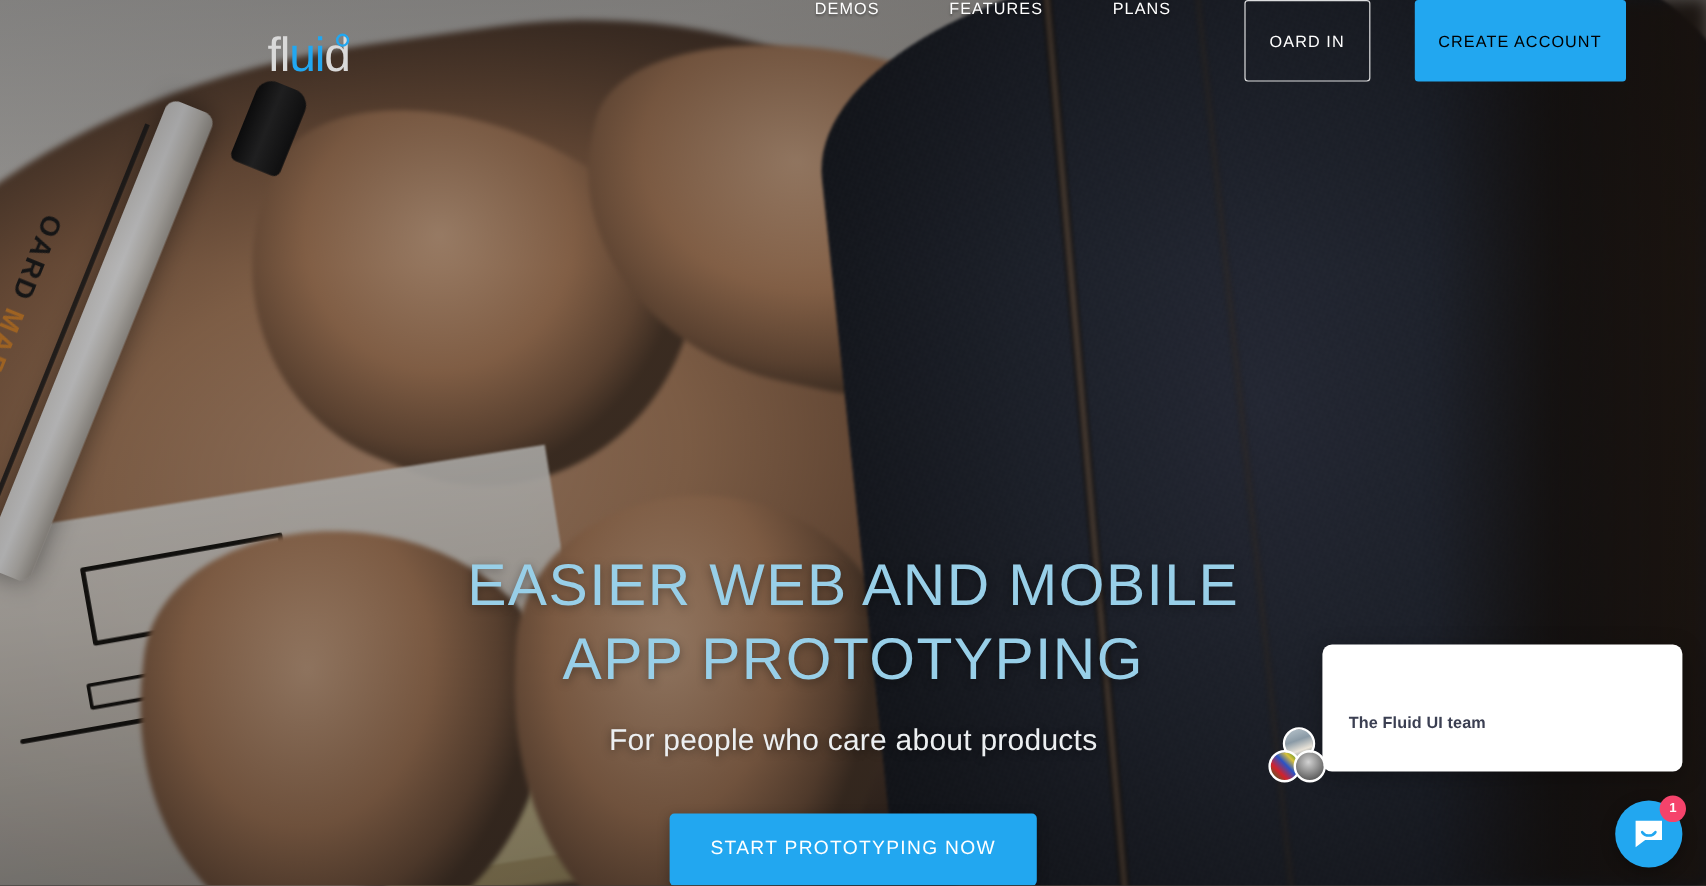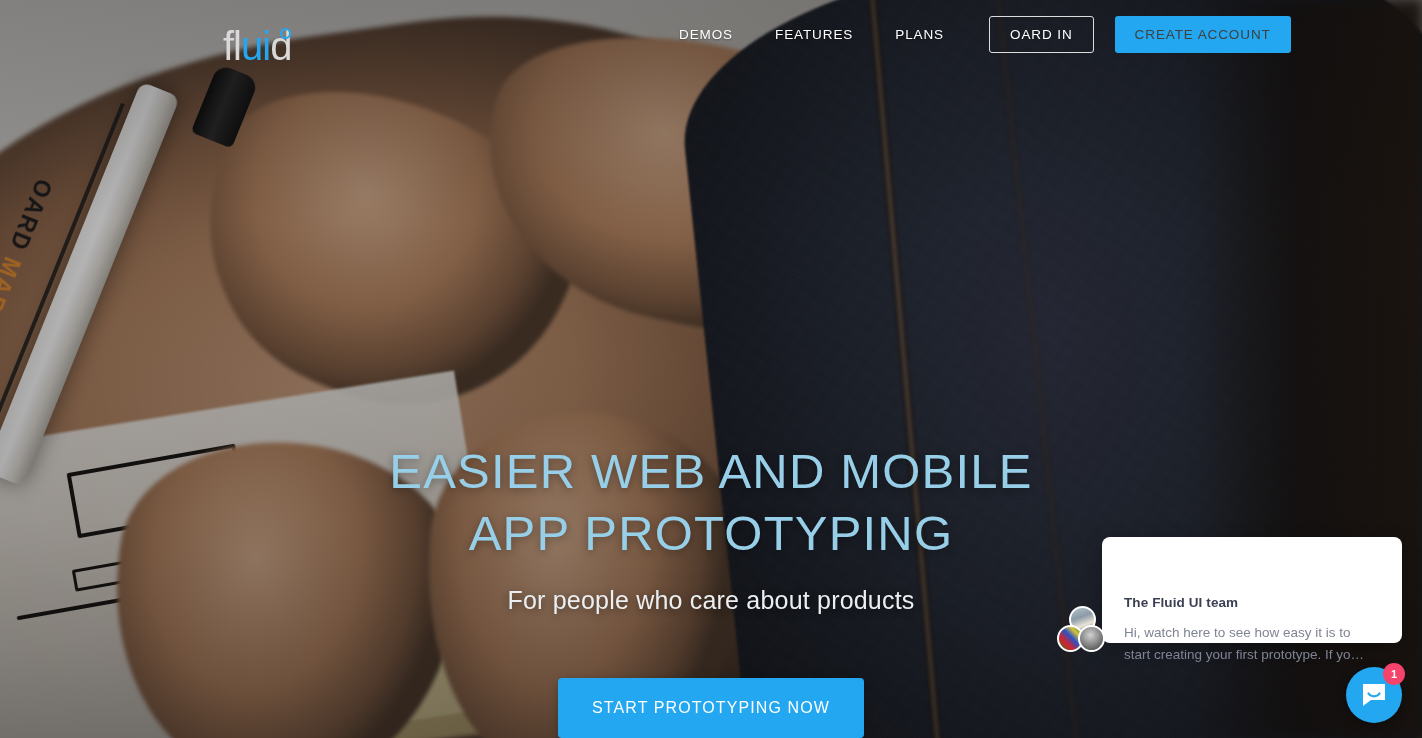--- a/index.html
+++ b/index.html
@@ -151,41 +151,41 @@
   }
   #logo .lg-grey { color:#d9d9d9; }
   #logo .lg-blue { color:#22a7f0; }
   #logo .dot {
     position:absolute; left:57px; top:2px;
     width:11px; height:11px; border-radius:50%;
     border:2.5px solid #22a7f0; background:transparent;
   }
   #nav {
     position:absolute; left:679px; top:0; height:68px;
-    display:flex; align-items:center; gap:0;
+    display:flex; gap:16px;
   }
   #nav .nav-link {
     color:#ffffff; font-size:13.5px; letter-spacing:.9px;
     text-decoration:none; padding:0 21px;
     white-space:nowrap;
     text-shadow:0 1px 2px rgba(0,0,0,.35);
   }
   #nav .nav-link:first-child { padding-left:0; }
   .btn-signin {
     margin-left:24px;
     border:1px solid rgba(255,255,255,.85);
     background:transparent; color:#fff;
     font-size:13.5px; letter-spacing:.9px;
     padding:10px 20px; border-radius:3px;
     cursor:pointer; font-family:"Liberation Sans", sans-serif;
     white-space:nowrap;
   }
   .btn-create {
     margin-left:21px;
-    border:none; background:#22a7f0; color:#404040;
+    border:none; background:#22a7f0; color:#000000;
     font-size:13.5px; letter-spacing:.9px;
     padding:11px 20px; border-radius:3px;
     cursor:pointer; font-family:"Liberation Sans", sans-serif;
     white-space:nowrap;
   }
 
   
   #hero-content {
     position:absolute; left:0; top:0; width:100%; height:100%;
     display:flex; flex-direction:column; align-items:center;
@@ -199,21 +199,21 @@
     letter-spacing:1.2px; line-height:62px;
     text-shadow:0 2px 8px rgba(0,0,0,.35);
   }
   #subhead {
     margin-top:22px;
     color:#eceff1; font-size:25px; font-weight:300;
     letter-spacing:.2px;
     text-shadow:0 2px 8px rgba(0,0,0,.45);
   }
   #cta {
-    margin-top:63px;
+    margin-top:46px;
     pointer-events:auto;
     background:#22a7f0; border:none; color:#fff;
     font-size:16px; letter-spacing:1.1px;
     padding:0 34px; height:60px; border-radius:4px;
     cursor:pointer; font-family:"Liberation Sans", sans-serif;
     box-shadow:0 2px 10px rgba(0,0,0,.25);
     white-space:nowrap;
   }
 
   
@@ -313,21 +313,20 @@
     <h1 id="headline">
       <span>EASIER WEB AND MOBILE</span><br>
       <span>APP PROTOTYPING</span>
     </h1>
     <p id="subhead">For people who care about products</p>
     <button id="cta">START PROTOTYPING NOW</button>
   </div>
 
   <div id="chat-card">
     <div id="chat-title">The Fluid UI team</div>
-    <div id="chat-msg">Hi, watch here to see how easy it is to start creating your first prototype.   If yo…</div>
   </div>
 
   <div id="avatars">
     <div class="av av-top"></div>
     <div class="av av-left"></div>
     <div class="av av-right"></div>
   </div>
 
   <div id="launcher">
     <svg width="28" height="28" viewBox="0 0 28 28">

